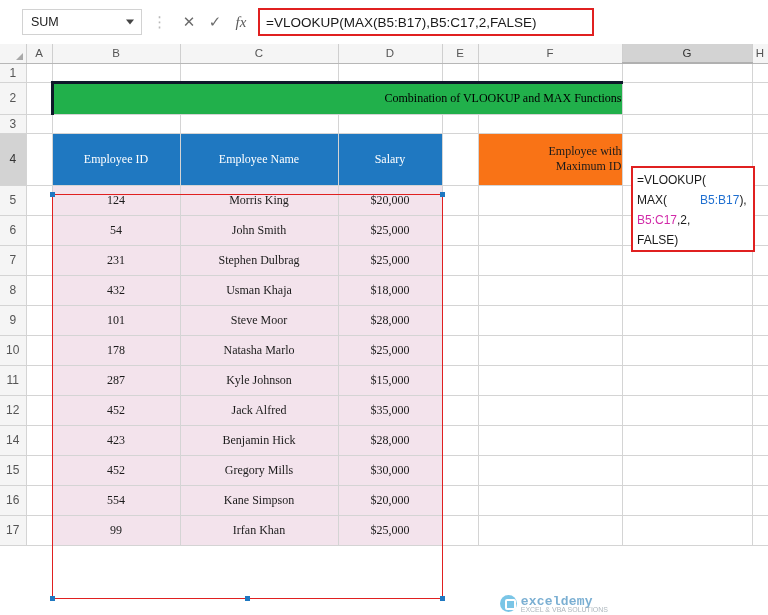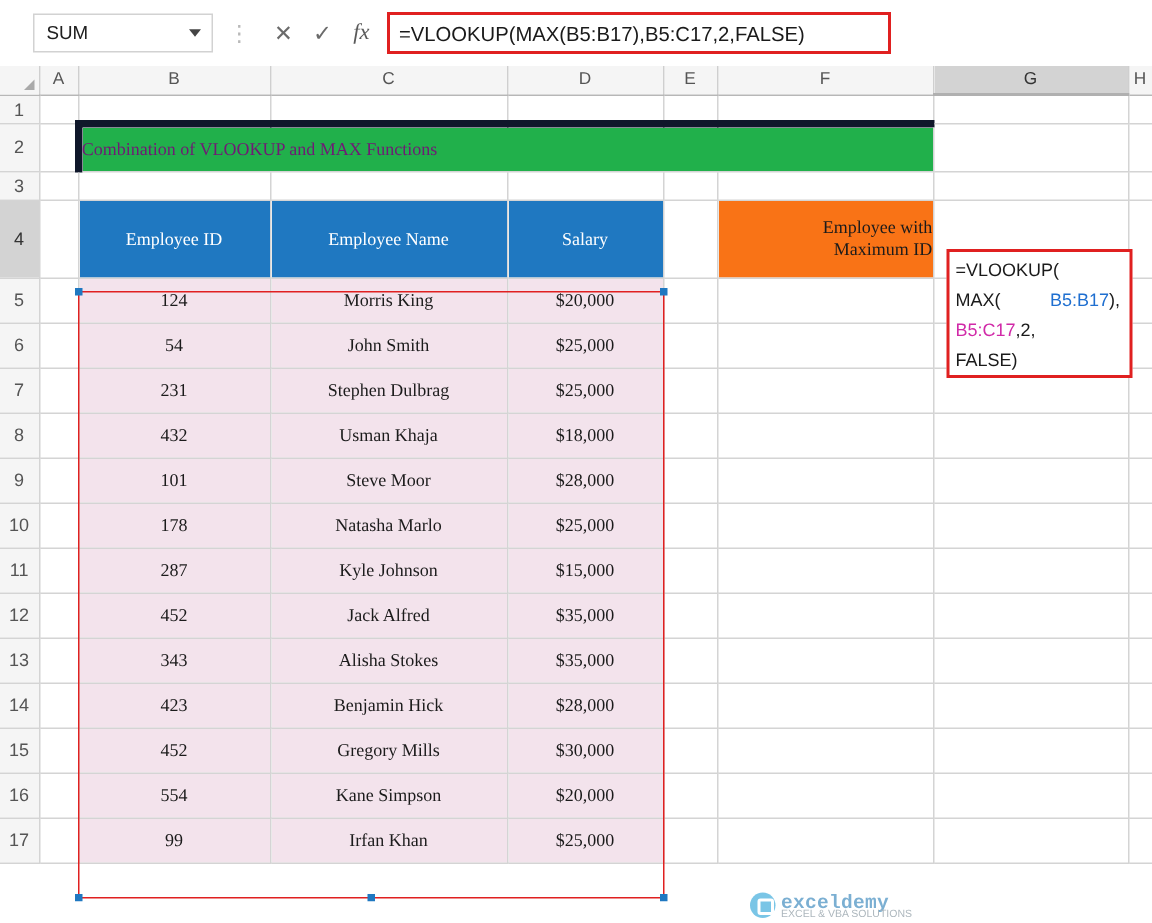--- a/index.html
+++ b/index.html
@@ -152,26 +152,26 @@
 
   
   .r-short td { height: 19px; }
   .r-title td { height: 32px; }
   .r-head td  { height: 52px; }
   .r-data td  { height: 30px; }
 
   
   .title-banner {
     background: #21b04b;
-    color: #701a75;
+    color: #000000;
     font-weight: bold;
     font-size: 15.5px;
-    text-align: left;
+    text-align: right;
     font-family: "Liberation Serif", serif;
-    border: 5px solid #0f172a;
+    border: 3px solid #0f172a;
   }
   .tbl-head {
     background: #1f78c1;
     color: #ffffff;
     font-weight: bold;
     font-size: 13.5px;
     text-align: center;
     font-family: "Liberation Serif", serif;
     border-right: 1px solid #ffffff;
     border-bottom: 1px solid #1f78c1;
@@ -453,31 +453,20 @@
       <td class="plain"></td>
       <td class="data-cell">452</td>
       <td class="data-cell name">Jack Alfred</td>
       <td class="data-cell salary">$35,000</td>
       <td class="plain"></td>
       <td class="plain"></td>
       <td class="plain"></td>
       <td class="plain"></td>
     </tr>
     <tr class="r-data">
-      <td class="rowhdr">13</td>
-      <td class="plain"></td>
-      <td class="data-cell">343</td>
-      <td class="data-cell name">Alisha Stokes</td>
-      <td class="data-cell salary">$35,000</td>
-      <td class="plain"></td>
-      <td class="plain"></td>
-      <td class="plain"></td>
-      <td class="plain"></td>
-    </tr>
-    <tr class="r-data">
       <td class="rowhdr">14</td>
       <td class="plain"></td>
       <td class="data-cell">423</td>
       <td class="data-cell name">Benjamin Hick</td>
       <td class="data-cell salary">$28,000</td>
       <td class="plain"></td>
       <td class="plain"></td>
       <td class="plain"></td>
       <td class="plain"></td>
     </tr>

